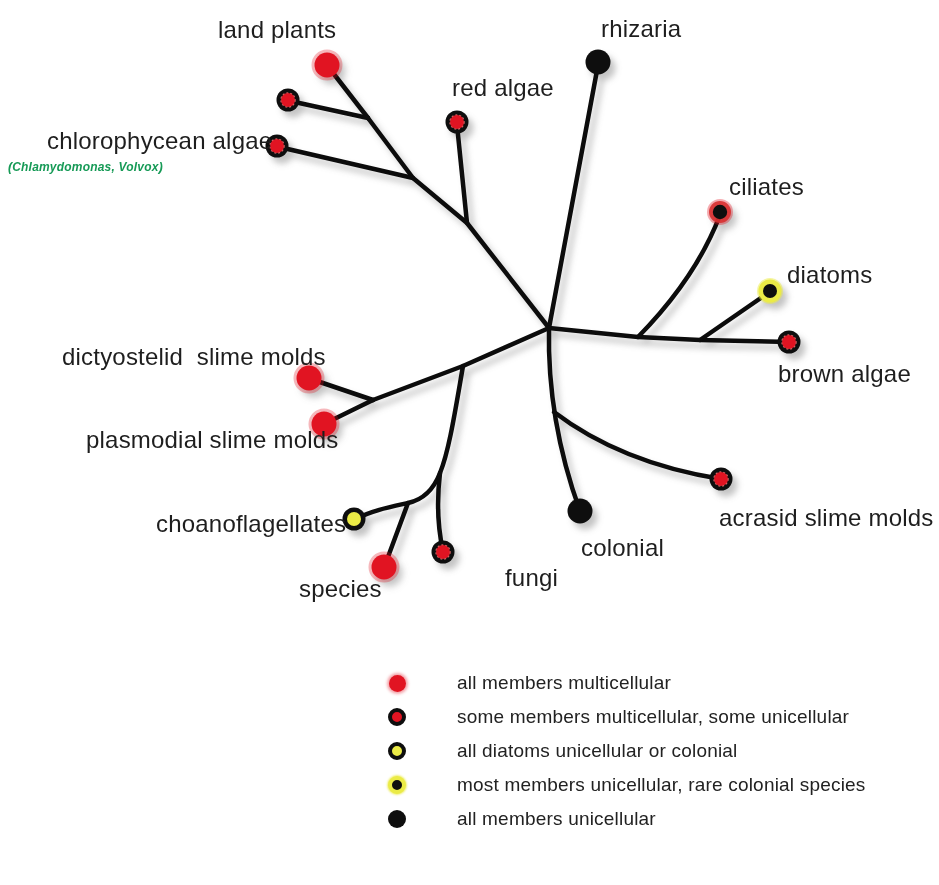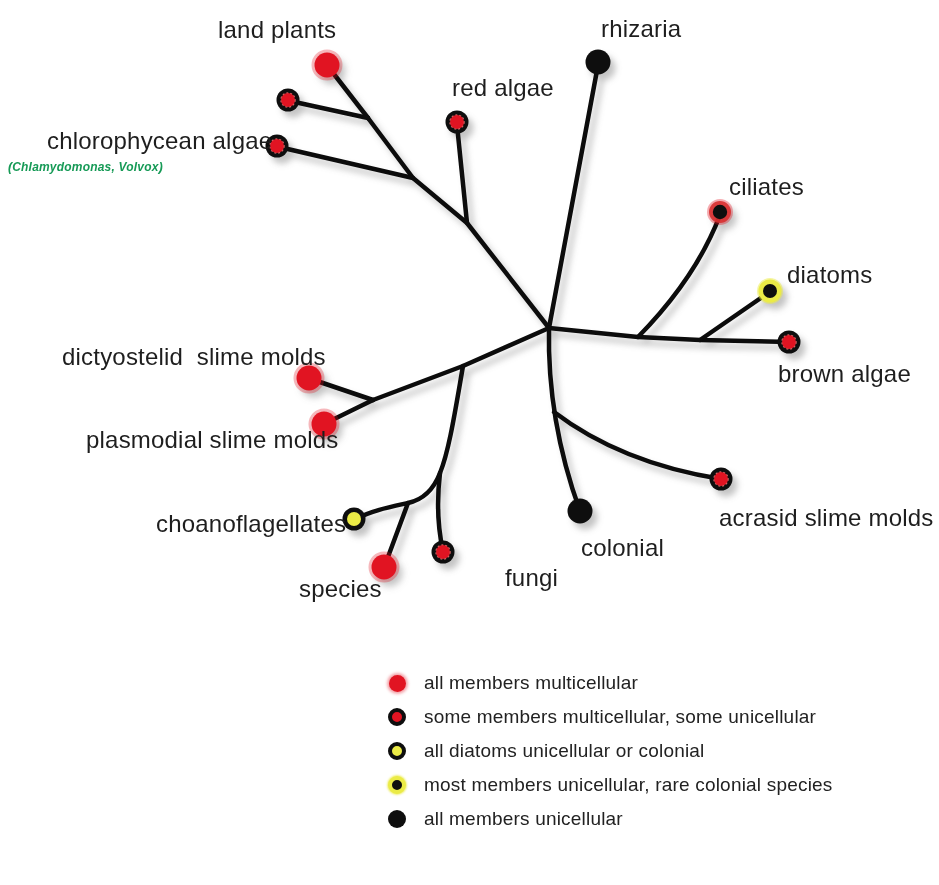--- a/index.html
+++ b/index.html
@@ -13,21 +13,21 @@
   }
   .taxon-label {
     position:absolute; font-size:24px; color:#1e1e1e; line-height:22px;
     white-space:pre; letter-spacing:0.2px;
   }
   .taxon-sublabel {
     position:absolute; font-size:12px; line-height:22px; white-space:pre;
     color:#169a56; font-weight:bold; font-style:italic; letter-spacing:0.2px;
   }
   .legend { position:absolute; left:384px; top:666px; }
-  .legend-row { display:flex; align-items:center; height:34px; }
+  .legend-row { display:flex; align-items:center; height:34px;gap:33px; }
   .legend-dot-cell { flex:0 0 26px; display:flex; align-items:center; justify-content:center; }
   .legend-label { font-size:19px; color:#222222; margin-left:14px; white-space:pre; letter-spacing:0.2px; }
   .ldot { border-radius:50%; box-sizing:content-box; }
   .ldot.solid-red        { width:17px; height:17px; background:#e11422; box-shadow:0 0 3px 2px rgba(225,20,34,0.40); }
   .ldot.red-black-ring   { width:10px; height:10px; background:#e11422; border:4.5px solid #0e0e0e; }
   .ldot.black-red-ring   { width:10px; height:10px; background:#0e0e0e; border:4.5px solid #d82a2a; box-shadow:0 0 2px 1px rgba(225,20,34,0.55); }
   .ldot.yellow-black-ring{ width:10px; height:10px; background:#ebeb46; border:4.5px solid #0e0e0e; }
   .ldot.black-yellow-ring{ width:10px; height:10px; background:#0e0e0e; border:4.5px solid #ebeb46; box-shadow:0 0 2px 1px rgba(235,235,70,0.75); }
   .ldot.solid-black      { width:18px; height:18px; background:#0e0e0e; }
 </style>

